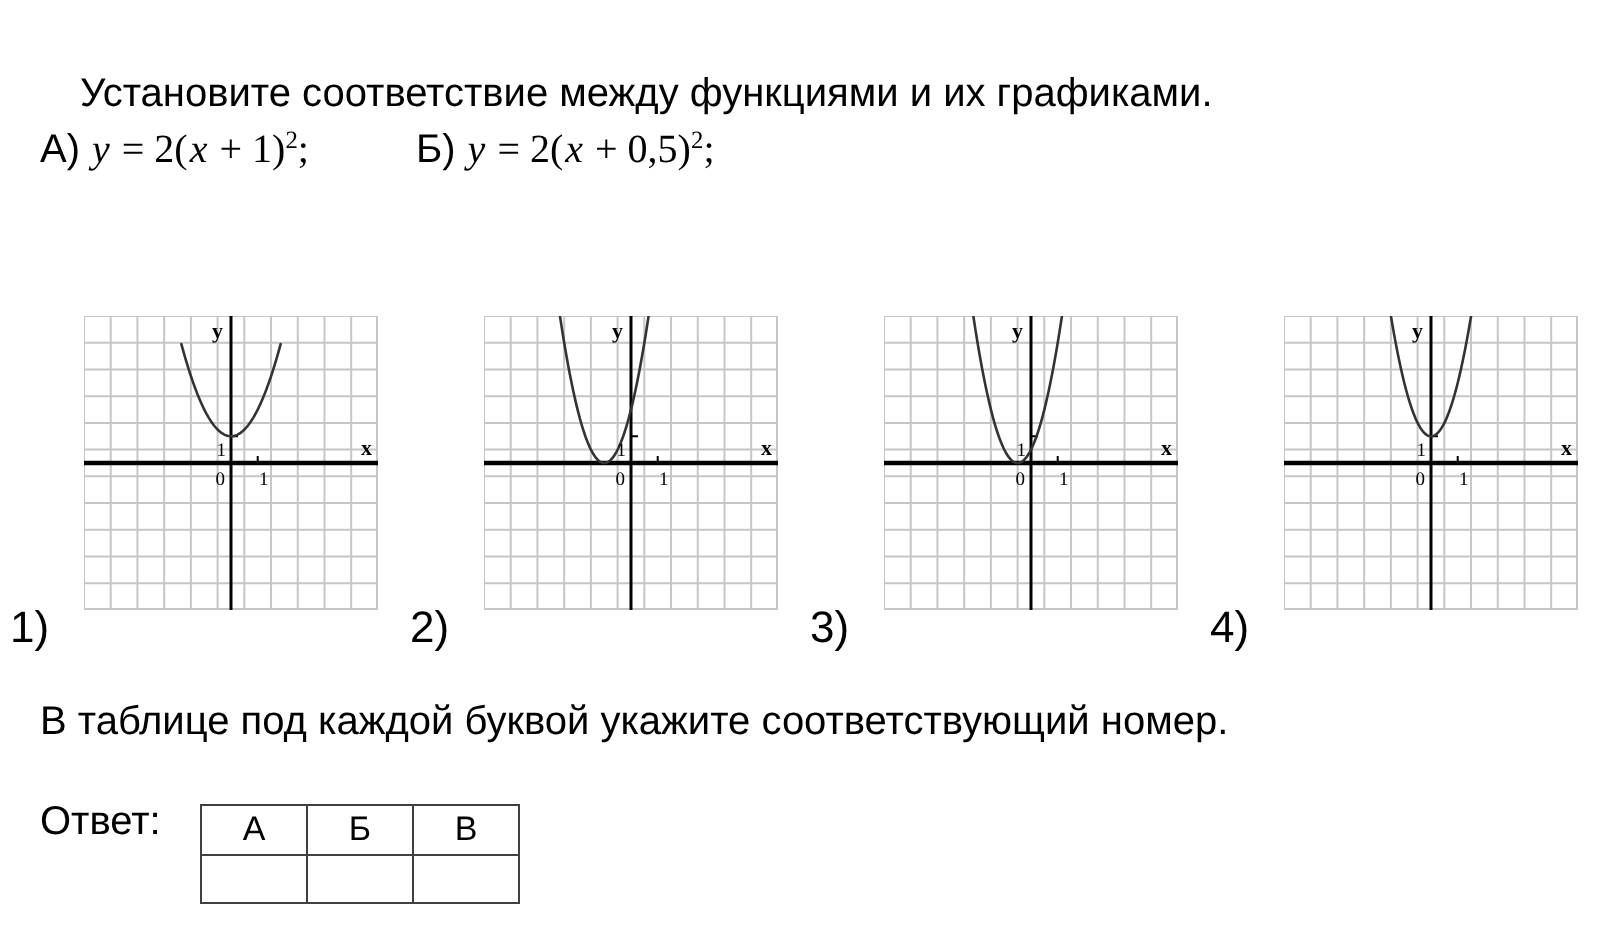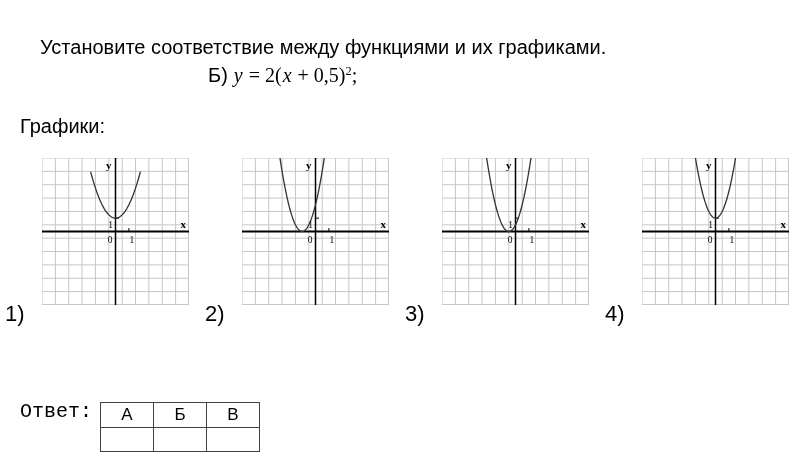--- a/index.html
+++ b/index.html
@@ -10,39 +10,41 @@
   .functions-heading{left:20px;top:44px;}
   .function-item{position:absolute;top:64px;font-size:20px;white-space:nowrap;}
   .fn-label{font-family:"Liberation Sans",sans-serif;}
   .fn-formula{font-family:"Liberation Serif",serif;margin-left:5px;}
   .fn-formula i{font-style:italic;padding:0 1px;}
   .fn-formula sup{font-size:62%;vertical-align:baseline;position:relative;top:-0.55em;font-style:normal;}
   .graphs-heading{left:20px;top:115px;}
   .graph-panel{position:absolute;top:158px;width:147px;height:147px;}
   .graph-number{position:absolute;top:301px;font-size:22px;white-space:nowrap;}
   .table-instruction{left:20px;top:350px;}
-  .answer-label{left:20px;top:400px;font-family:Liberation Mono, monospace;}
+  .answer-label{left:20px;top:400px;}
   .answer-table{position:absolute;left:100px;top:402px;border-collapse:collapse;
                 font-family:"Liberation Sans",sans-serif;}
   .answer-table th,.answer-table td{border:1px solid #404040;width:52px;text-align:center;padding:0;}
   .answer-table th{height:24px;font-size:17px;font-weight:normal;}
   .answer-table td{height:23px;font-size:17px;}
 </style>
 </head>
 <body>
 
 <div class="page">
 
   <div class="text instruction">Установите соответствие между функциями и их графиками.</div>
 
+  <div class="function-item" style="left:20px">
+    <span class="fn-label">А)</span><span class="fn-formula"><i>y</i> = 2(<i>x</i> + 1)<sup>2</sup>;</span>
+  </div>
   <div class="function-item" style="left:208px">
     <span class="fn-label">Б)</span><span class="fn-formula"><i>y</i> = 2(<i>x</i> + 0,5)<sup>2</sup>;</span>
   </div>
 
-  <div class="text graphs-heading">Графики:</div>
 
   <div class="graph-panel" style="left:42px"><svg width="147" height="147" viewBox="0 0 147 147">
         <path d="M0 0V147M0 0H147M13.36 0V147M0 13.36H147M26.72 0V147M0 26.72H147M40.08 0V147M0 40.08H147M53.44 0V147M0 53.44H147M66.8 0V147M0 66.8H147M80.16 0V147M0 80.16H147M93.52 0V147M0 93.52H147M106.88 0V147M0 106.88H147M120.24 0V147M0 120.24H147M133.6 0V147M0 133.6H147M146.5 0V147M0 146.5H147" stroke="#c6c6c6" stroke-width="1" fill="none"></path>
         <line x1="0" y1="73.5" x2="147" y2="73.5" stroke="#000000" stroke-width="2.2"></line>
         <line x1="73.5" y1="0" x2="73.5" y2="147" stroke="#000000" stroke-width="1.5"></line>
         <path d="M86.86 70V73.5M73.5 60.14H77" stroke="#000000" stroke-width="1" fill="none"></path>
         <path d="M48.68 14.05L49.31 16.32L49.93 18.54L50.55 20.70L51.17 22.81L51.79 24.85L52.41 26.84L53.03 28.77L53.65 30.64L54.27 32.46L54.89 34.21L55.51 35.91L56.13 37.55L56.75 39.14L57.37 40.67L57.99 42.14L58.61 43.55L59.23 44.90L59.85 46.20L60.47 47.44L61.09 48.62L61.71 49.74L62.33 50.81L62.95 51.81L63.57 52.77L64.19 53.66L64.81 54.49L65.44 55.27L66.06 55.99L66.68 56.65L67.30 57.26L67.92 57.81L68.54 58.30L69.16 58.73L69.78 59.10L70.40 59.42L71.02 59.68L71.64 59.88L72.26 60.02L72.88 60.11L73.50 60.14L74.12 60.11L74.74 60.02L75.36 59.88L75.98 59.68L76.60 59.42L77.22 59.10L77.84 58.73L78.46 58.30L79.08 57.81L79.70 57.26L80.32 56.65L80.94 55.99L81.56 55.27L82.19 54.49L82.81 53.66L83.43 52.77L84.05 51.81L84.67 50.81L85.29 49.74L85.91 48.62L86.53 47.44L87.15 46.20L87.77 44.90L88.39 43.55L89.01 42.14L89.63 40.67L90.25 39.14L90.87 37.55L91.49 35.91L92.11 34.21L92.73 32.46L93.35 30.64L93.97 28.77L94.59 26.84L95.21 24.85L95.83 22.81L96.45 20.70L97.07 18.54L97.69 16.32L98.32 14.05" stroke="#333333" stroke-width="1.3" fill="none" stroke-linecap="round"></path>
         <text x="69.5" y="11" text-anchor="end" fill="#000000" font-family="&quot;Liberation Serif&quot;,serif" font-size="11" font-weight="bold">y</text>
         <text x="144" y="69.5" text-anchor="end" fill="#000000" font-family="&quot;Liberation Serif&quot;,serif" font-size="11" font-weight="bold">x</text>
         <text x="70.5" y="84.5" text-anchor="end" fill="#000000" font-family="&quot;Liberation Serif&quot;,serif" font-size="9.5" font-weight="normal">0</text>
@@ -84,20 +86,21 @@
         <text x="70.5" y="84.5" text-anchor="end" fill="#000000" font-family="&quot;Liberation Serif&quot;,serif" font-size="9.5" font-weight="normal">0</text>
         <text x="89.86" y="84.5" text-anchor="middle" fill="#000000" font-family="&quot;Liberation Serif&quot;,serif" font-size="9.5" font-weight="normal">1</text>
         <text x="71" y="70" text-anchor="end" fill="#000000" font-family="&quot;Liberation Serif&quot;,serif" font-size="9.5" font-weight="normal">1</text>
       </svg></div>
 
   <div class="graph-number" style="left:5px">1)</div>
   <div class="graph-number" style="left:205px">2)</div>
   <div class="graph-number" style="left:405px">3)</div>
   <div class="graph-number" style="left:605px">4)</div>
 
+  <div class="text table-instruction">В таблице под каждой буквой укажите соответствующий номер.</div>
   <div class="text answer-label">Ответ:</div>
 
   <table class="answer-table">
     <tbody>
         <tr>
       <th>А</th>
       <th>Б</th>
       <th>В</th>
     </tr>
     <tr>

